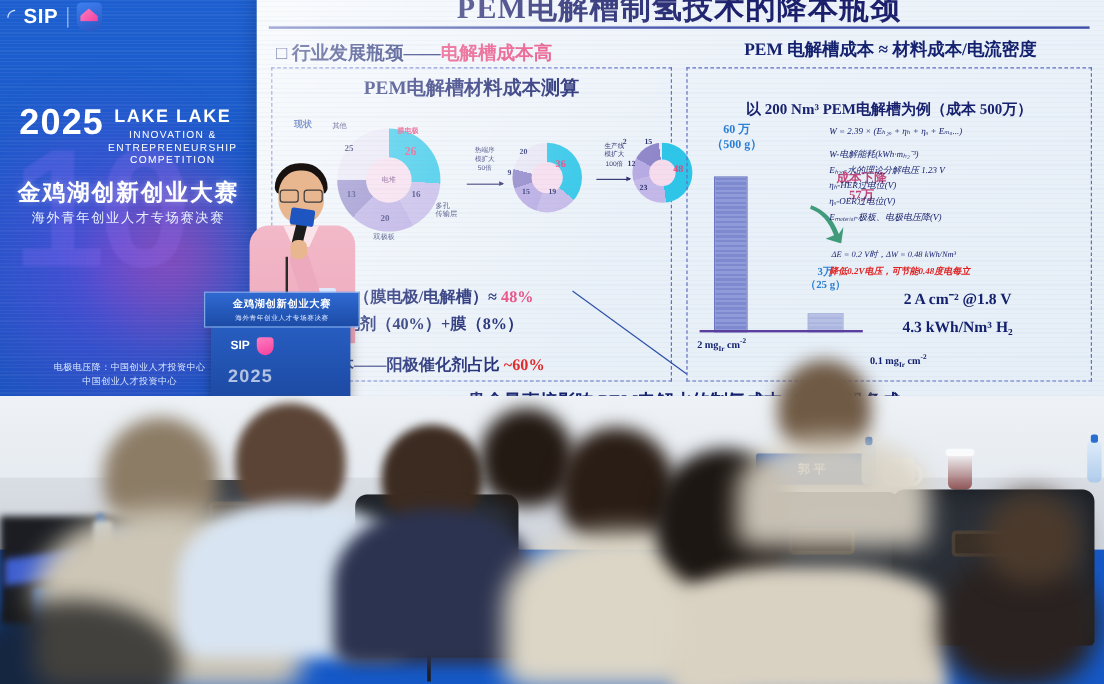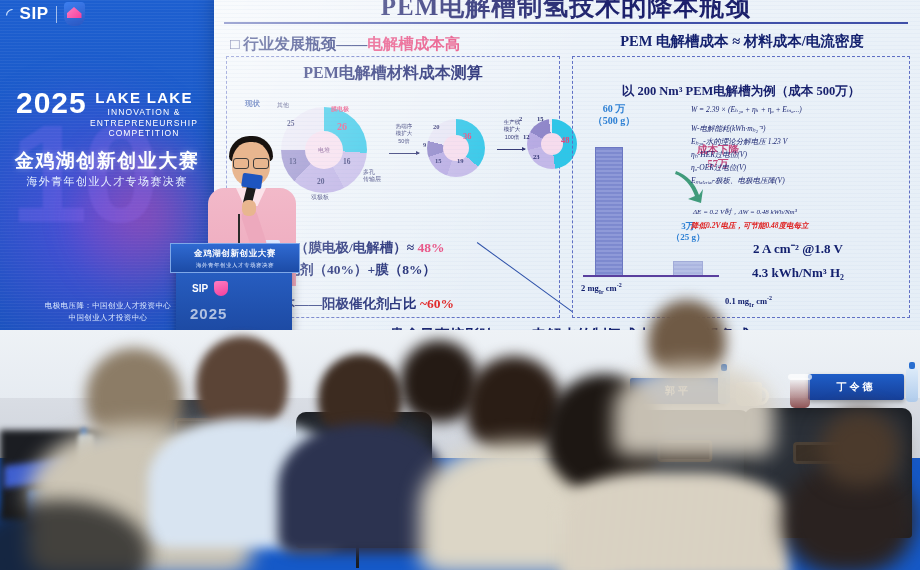--- a/index.html
+++ b/index.html
@@ -390,21 +390,20 @@
       <span class="a">SIP</span>
       <span class="b"></span>
     </div>
     <div class="pod-2025">2025</div>
   </div>
 
   <div class="hwall"></div>
   <div class="htable"></div>
 
   <div class="nplate" style="left:630px;top:378px;width:96px;">郭平</div>
-  <div class="nplate" style="left:808px;top:374px;width:96px;">丁令德</div>
 
   <div class="bottle" style="left:718px;top:370px;"></div>
   <div class="mug" style="left:736px;top:382px;"></div>
   <div class="cup" style="left:790px;top:378px;"></div>
   <div class="bottle" style="left:906px;top:368px;"></div>
 
   <div class="chair" style="left:296px;top:412px;width:136px;height:136px;"></div>
   <div class="chairleg" style="left:356px;top:540px;height:28px;"></div>
   <div class="chair" style="left:620px;top:410px;width:130px;height:116px;"></div>
   <div class="chair" style="left:744px;top:408px;width:168px;height:130px;"></div>

